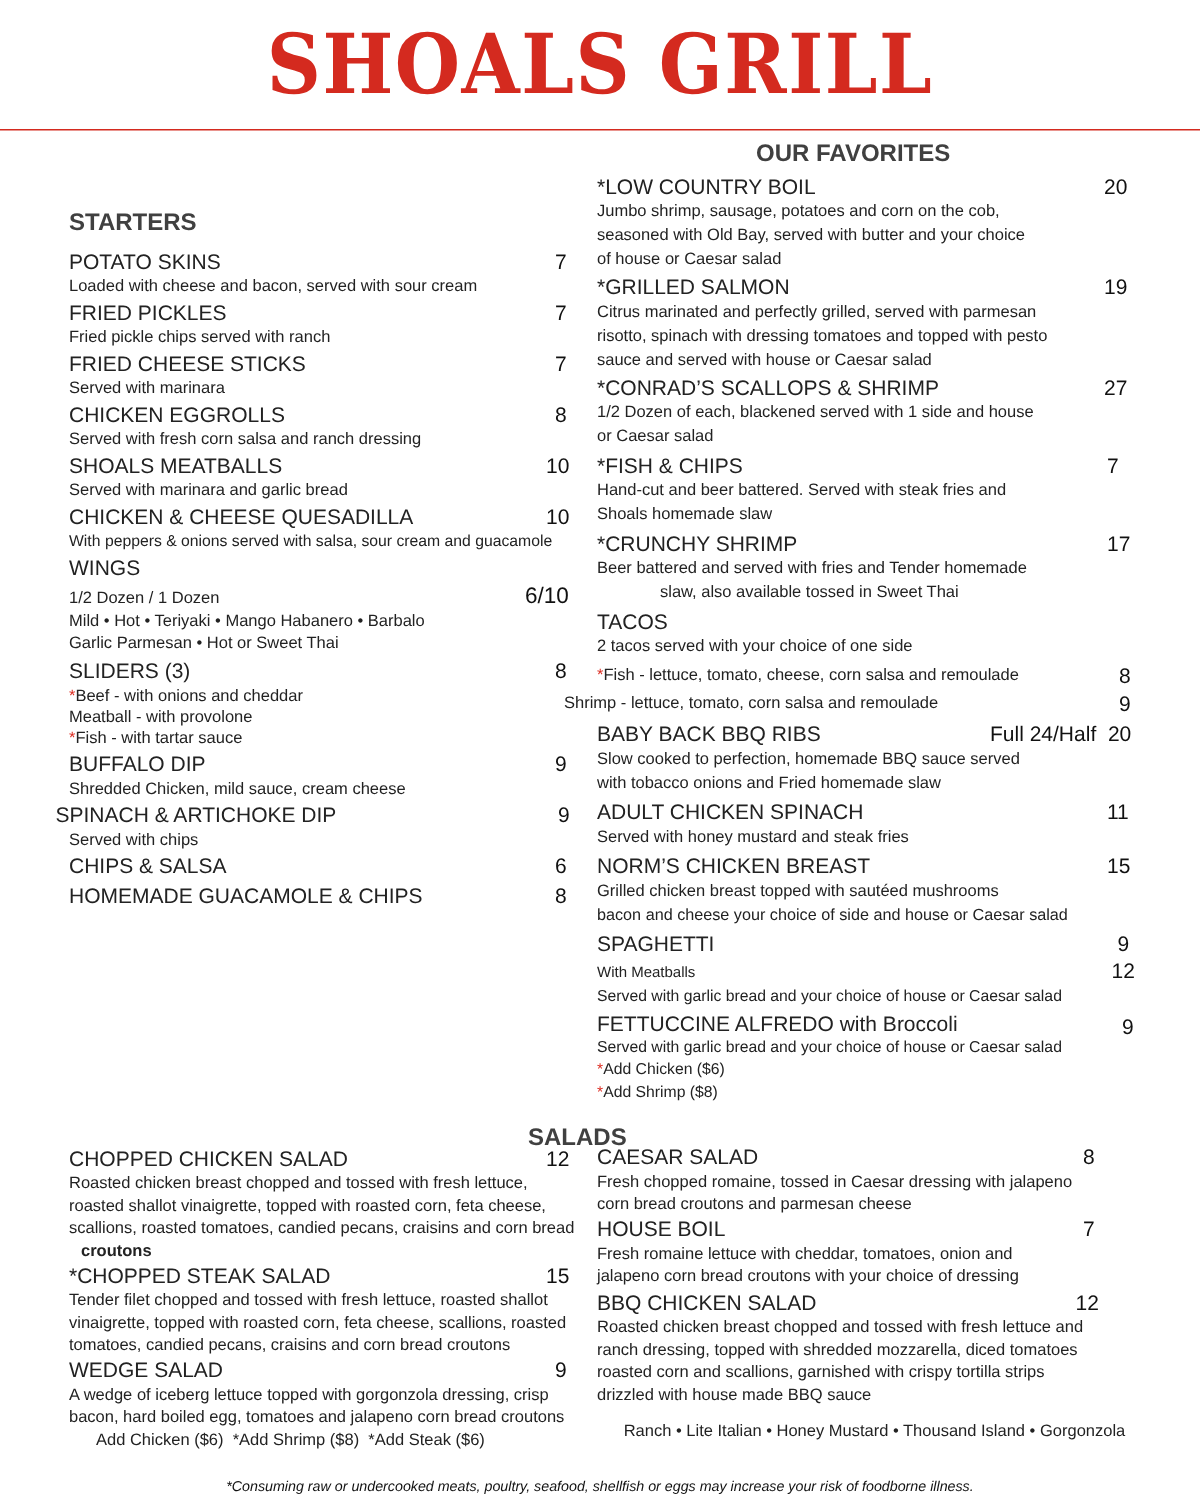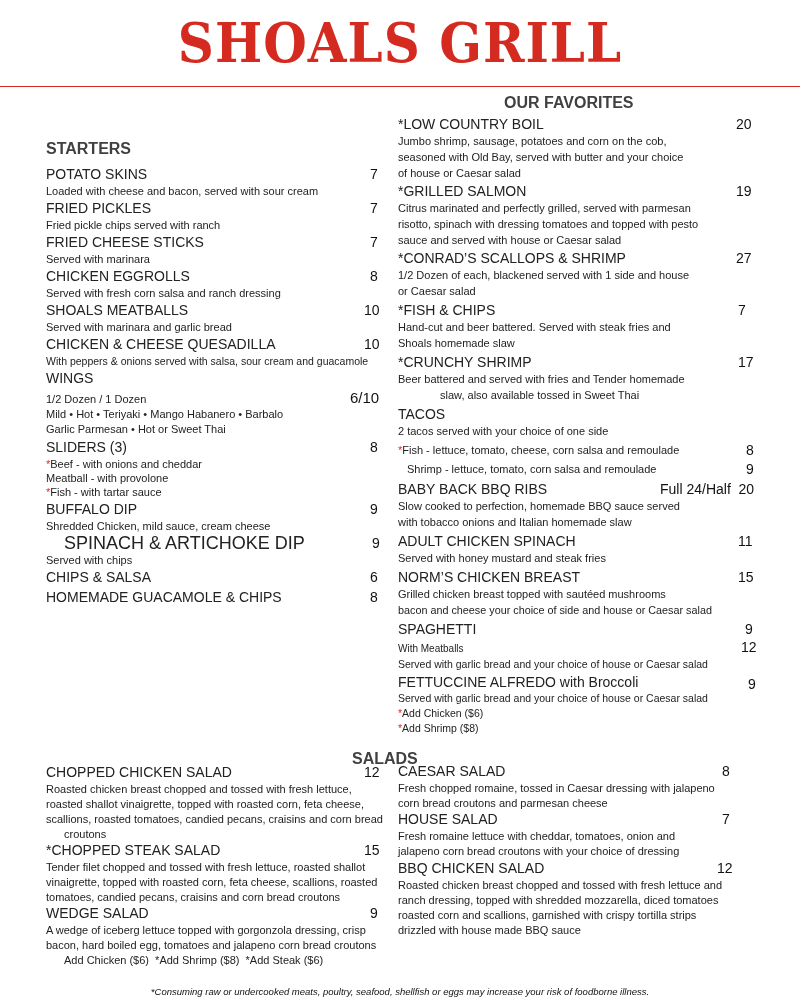--- a/index.html
+++ b/index.html
@@ -55,21 +55,21 @@
 <div class="line name" style="left:46px;top:439px;font-size:14px;">SLIDERS (3)</div>
 <div class="price" style="left:370px;top:439px;">8</div>
 <div class="line" style="left:46px;top:456px;"><span class="star">*</span><span>Beef - with onions and cheddar</span></div>
 <div class="line" style="left:46px;top:470px;">Meatball - with provolone</div>
 <div class="line" style="left:46px;top:484px;"><span class="star">*</span><span>Fish - with tartar sauce</span></div>
 
 <div class="line name" style="left:46px;top:501px;font-size:14px;">BUFFALO DIP</div>
 <div class="price" style="left:370px;top:501px;">9</div>
 <div class="line" style="left:46px;top:518px;">Shredded Chicken, mild sauce, cream cheese</div>
 
-<div class="line name" style="left:64px;top:535px;font-size:18px;">SPINACH &amp; ARTICHOKE DIP</div>
+<div class="line name" style="left:37px;top:535px;font-size:14px;">SPINACH &amp; ARTICHOKE DIP</div>
 <div class="price" style="left:372px;top:535px;">9</div>
 <div class="line" style="left:46px;top:552px;">Served with chips</div>
 
 <div class="line name" style="left:46px;top:569px;font-size:14px;">CHIPS &amp; SALSA</div>
 <div class="price" style="left:370px;top:569px;">6</div>
 
 <div class="line name" style="left:46px;top:589px;font-size:14px;">HOMEMADE GUACAMOLE &amp; CHIPS</div>
 <div class="price" style="left:370px;top:589px;">8</div>
 
 <div class="section-head" style="left:504px;top:94px;">OUR FAVORITES</div>
@@ -98,27 +98,27 @@
 
 <div class="line name" style="left:398px;top:354px;font-size:14px;">*CRUNCHY SHRIMP</div>
 <div class="price" style="left:738px;top:354px;">17</div>
 <div class="line" style="left:398px;top:371px;">Beer battered and served with fries and Tender homemade</div>
 <div class="line" style="left:398px;top:387px;margin-left:42px;">slaw, also available tossed in Sweet Thai</div>
 
 <div class="line name" style="left:398px;top:406px;font-size:14px;">TACOS</div>
 <div class="line" style="left:398px;top:423px;">2 tacos served with your choice of one side</div>
 <div class="line" style="left:398px;top:442px;"><span class="star">*</span><span>Fish - lettuce, tomato, cheese, corn salsa and remoulade</span></div>
 <div class="price" style="left:746px;top:442px;">8</div>
-<div class="line" style="left:407px;top:461px;">Shrimp - lettuce, tomato, corn salsa and remoulade</div>
+<div class="line" style="left:376px;top:461px;">Shrimp - lettuce, tomato, corn salsa and remoulade</div>
 <div class="price" style="left:746px;top:461px;">9</div>
 
 <div class="line name" style="left:398px;top:481px;font-size:14px;">BABY BACK BBQ RIBS</div>
 <div class="price" style="left:660px;top:481px;white-space:pre;">Full 24/Half  20</div>
 <div class="line" style="left:398px;top:498px;">Slow cooked to perfection, homemade BBQ sauce served</div>
-<div class="line" style="left:398px;top:514px;">with tobacco onions and Italian homemade slaw</div>
+<div class="line" style="left:398px;top:514px;">with tobacco onions and Fried homemade slaw</div>
 
 <div class="line name" style="left:398px;top:533px;font-size:14px;">ADULT CHICKEN SPINACH</div>
 <div class="price" style="left:738px;top:533px;">11</div>
 <div class="line" style="left:398px;top:550px;">Served with honey mustard and steak fries</div>
 
 <div class="line name" style="left:398px;top:569px;font-size:14px;">NORM’S CHICKEN BREAST</div>
 <div class="price" style="left:738px;top:569px;">15</div>
 <div class="line" style="left:398px;top:586px;">Grilled chicken breast topped with sautéed mushrooms</div>
 <div class="line" style="left:398px;top:602px;font-size:10.8px;">bacon and cheese your choice of side and house or Caesar salad</div>
 
@@ -134,47 +134,48 @@
 <div class="line" style="left:398px;top:705px;font-size:10.5px;"><span class="star">*</span><span>Add Chicken ($6)</span></div>
 <div class="line" style="left:398px;top:720px;font-size:10.5px;"><span class="star">*</span><span>Add Shrimp ($8)</span></div>
 
 <div class="section-head" style="left:352px;top:750px;text-align:center;">SALADS</div>
 
 <div class="line name" style="left:46px;top:764px;font-size:14px;">CHOPPED CHICKEN SALAD</div>
 <div class="price" style="left:364px;top:764px;">12</div>
 <div class="line" style="left:46px;top:781px;">Roasted chicken breast chopped and tossed with fresh lettuce,</div>
 <div class="line" style="left:46px;top:796px;">roasted shallot vinaigrette, topped with roasted corn, feta cheese,</div>
 <div class="line" style="left:46px;top:811px;">scallions, roasted tomatoes, candied pecans, craisins and corn bread</div>
-<div class="line" style="left:64px;top:826px;">croutons</div>
+<div class="line" style="left:54px;top:826px;font-weight:bold;">croutons</div>
 
 <div class="line name" style="left:46px;top:842px;font-size:14px;">*CHOPPED STEAK SALAD</div>
 <div class="price" style="left:364px;top:842px;">15</div>
 <div class="line" style="left:46px;top:859px;">Tender filet chopped and tossed with fresh lettuce, roasted shallot</div>
 <div class="line" style="left:46px;top:874px;">vinaigrette, topped with roasted corn, feta cheese, scallions, roasted</div>
 <div class="line" style="left:46px;top:889px;">tomatoes, candied pecans, craisins and corn bread croutons</div>
 
 <div class="line name" style="left:46px;top:905px;font-size:14px;">WEDGE SALAD</div>
 <div class="price" style="left:370px;top:905px;">9</div>
 <div class="line" style="left:46px;top:922px;">A wedge of iceberg lettuce topped with gorgonzola dressing, crisp</div>
 <div class="line" style="left:46px;top:937px;">bacon, hard boiled egg, tomatoes and jalapeno corn bread croutons</div>
 <div class="line" style="left:64px;top:952px;white-space:pre;">Add Chicken ($6)  *Add Shrimp ($8)  *Add Steak ($6)</div>
 
 <div class="line name" style="left:398px;top:763px;font-size:14px;">CAESAR SALAD</div>
 <div class="price" style="left:722px;top:763px;">8</div>
 <div class="line" style="left:398px;top:780px;">Fresh chopped romaine, tossed in Caesar dressing with jalapeno</div>
 <div class="line" style="left:398px;top:795px;">corn bread croutons and parmesan cheese</div>
 
-<div class="line name" style="left:398px;top:811px;font-size:14px;">HOUSE SALAD</div>
+<div class="line name" style="left:398px;top:811px;font-size:14px;">HOUSE BOIL</div>
 <div class="price" style="left:722px;top:811px;">7</div>
 <div class="line" style="left:398px;top:828px;">Fresh romaine lettuce with cheddar, tomatoes, onion and</div>
 <div class="line" style="left:398px;top:843px;">jalapeno corn bread croutons with your choice of dressing</div>
 
 <div class="line name" style="left:398px;top:860px;font-size:14px;">BBQ CHICKEN SALAD</div>
 <div class="price" style="left:717px;top:860px;">12</div>
 <div class="line" style="left:398px;top:877px;">Roasted chicken breast chopped and tossed with fresh lettuce and</div>
 <div class="line" style="left:398px;top:892px;">ranch dressing, topped with shredded mozzarella, diced tomatoes</div>
 <div class="line" style="left:398px;top:907px;">roasted corn and scallions, garnished with crispy tortilla strips</div>
 <div class="line" style="left:398px;top:922px;">drizzled with house made BBQ sauce</div>
 
 <div class="dressings">
+  <div>Ranch • Lite Italian • Honey Mustard • Thousand Island • Gorgonzola</div>
 </div>
 
 <div class="footnote">*Consuming raw or undercooked meats, poultry, seafood, shellfish or eggs may increase your risk of foodborne illness.</div>
 
 </body></html>

